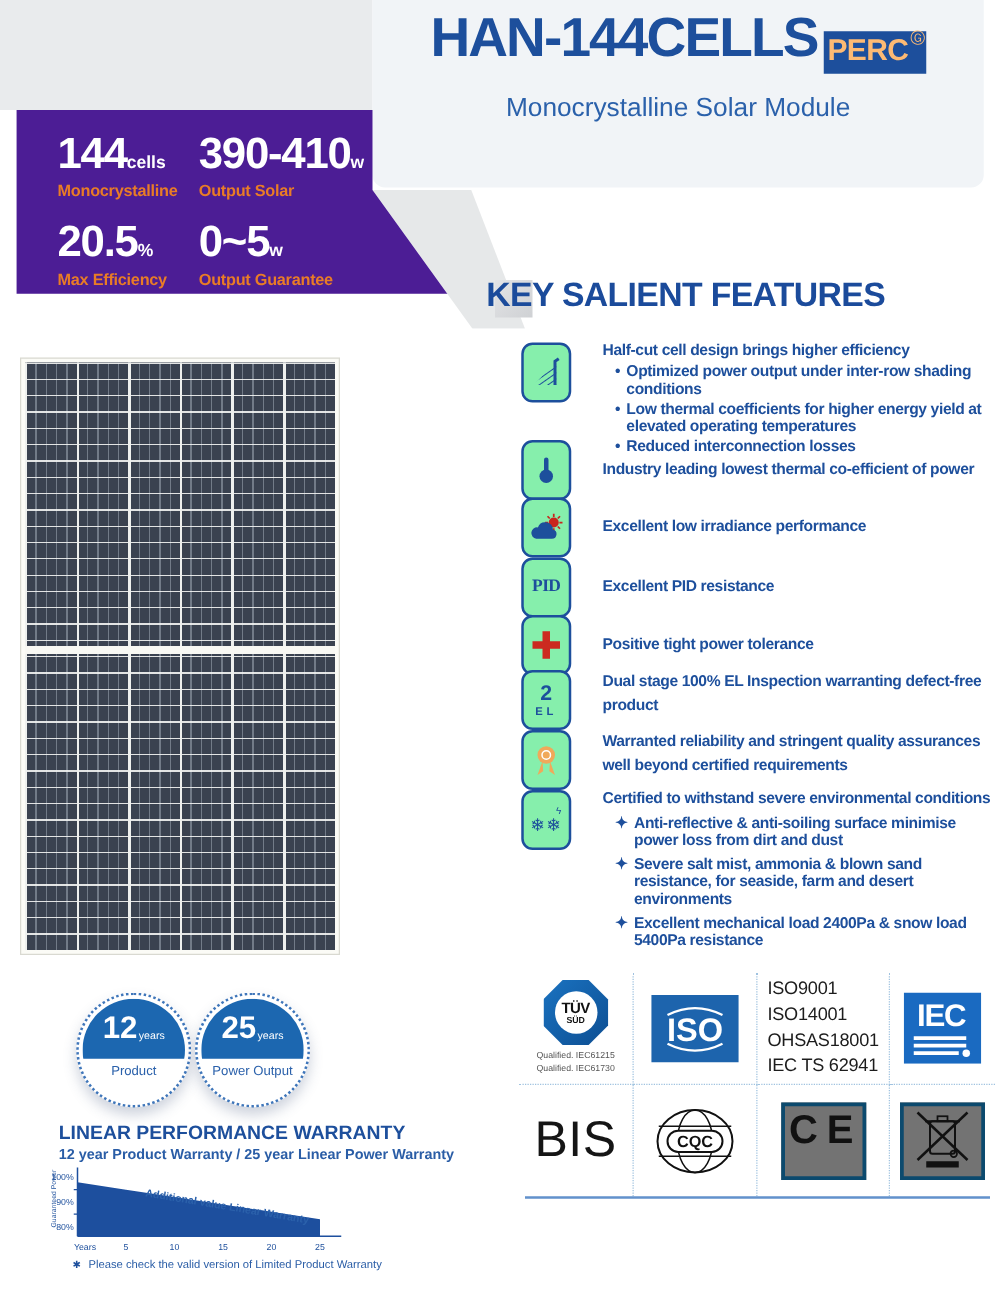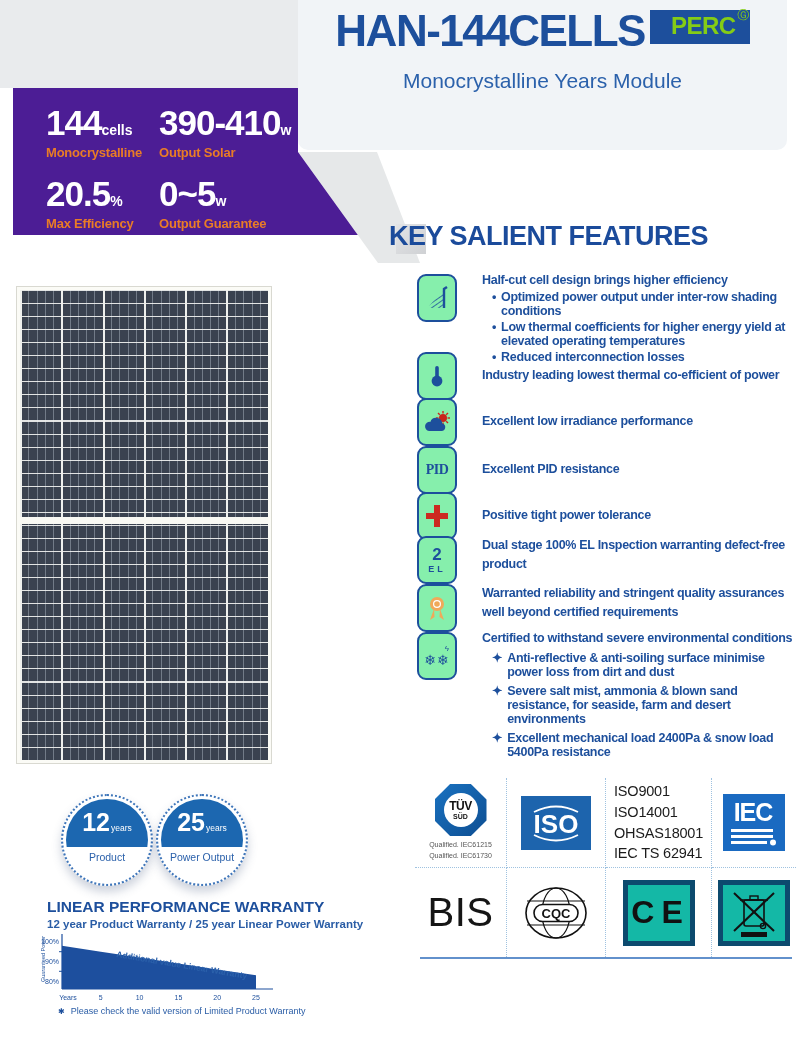--- a/index.html
+++ b/index.html
@@ -7,22 +7,22 @@
         font-family:"Liberation Sans",sans-serif;}
 
   
   .gray-topleft{position:absolute;left:0;top:0;width:298px;height:88px;background:#e9ebed;}
   .gray-wedge{position:absolute;left:298px;top:152px;width:132px;height:111px;background:#e6e8e9;
               clip-path:polygon(0 0,79px 0,122px 111px,80px 111px);}
   .title-card{position:absolute;left:298px;top:0;width:489px;height:150px;background:#f1f4f7;
               border-radius:0 0 10px 10px;text-align:center;}
   .title-row{display:flex;align-items:flex-start;justify-content:center;margin-top:9px;}
   .brand-title{font-size:44px;font-weight:bold;color:#1d4f9c;letter-spacing:-1.5px;line-height:1;}
-  .perc-badge{position:relative;display:inline-block;background:#1d4f9c;color:#84cc16;font-weight:bold;
-              font-size:24px;line-height:1;padding:4px 14px 6px 21px;margin-left:5px;margin-top:1px;letter-spacing:-0.5px;}
+  .perc-badge{position:relative;display:inline-block;background:#1d4f9c;color:#fdba74;font-weight:bold;
+              font-size:24px;line-height:1;padding:4px 14px 6px 3px;margin-left:5px;margin-top:16px;letter-spacing:-0.5px;}
   .perc-symbol{position:absolute;right:1px;top:-1px;font-size:12px;font-weight:normal;}
   .subtitle{margin-top:16px;font-size:21px;color:#2b61ab;}
 
   
   .spec-banner{position:absolute;left:13px;top:88px;width:365px;height:147px;background:#4c1d95;
                clip-path:polygon(0 0,285px 0,285px 64px,365px 175px,0 175px);}
   .spec-item{position:absolute;}
   .spec-value{font-size:35px;font-weight:bold;color:#fff;line-height:1;letter-spacing:-1px;}
   .spec-unit{font-size:14px;font-weight:bold;color:#fff;}
   .spec-label{display:block;font-size:13px;font-weight:bold;color:#e97c26;margin-top:5px;letter-spacing:-0.2px;}
@@ -78,21 +78,21 @@
   .snow-bolt{font-size:8px;color:#1d4f9c;line-height:1;align-self:flex-end;margin-right:6px;}
 
   
   .certs{position:absolute;left:415px;top:778px;width:381px;height:179px;display:grid;
          grid-template-columns:92px 99px 106px 84px;grid-template-rows:90px 89px;}
   .cert{display:flex;align-items:center;justify-content:center;flex-direction:column;}
   .cb-r{border-right:1px dotted #9fc2e0;} .cb-b{border-bottom:1px dotted #9fc2e0;}
   .std-lines{align-items:flex-start;padding-left:8px;justify-content:center;}
   .std-line{font-size:14.5px;color:#1c1c1c;line-height:1.42;letter-spacing:-0.2px;}
   .bis-text{font-size:40px;color:#151515;font-weight:normal;letter-spacing:0.5px;}
-  .ce-box,.weee-box{width:62px;height:56px;border:5px solid #0c4a6e;display:flex;align-items:center;justify-content:center;background:#14b8a6;}
+  .ce-box,.weee-box{width:62px;height:56px;border:3px solid #0c4a6e;display:flex;justify-content:center;background:#737373;}
   .ce-text{font-size:32px;font-weight:bold;color:#111;letter-spacing:7px;margin-left:4px;}
   .tuv-oct{width:52px;height:52px;background:linear-gradient(135deg,#1a72c0,#0d4e92);
            clip-path:polygon(30% 0,70% 0,100% 30%,100% 70%,70% 100%,30% 100%,0 70%,0 30%);
            display:flex;align-items:center;justify-content:center;}
   .tuv-core{width:34px;height:34px;background:#fff;border-radius:50%;display:flex;flex-direction:column;
             align-items:center;justify-content:center;}
   .tuv-top{font-size:12px;font-weight:bold;color:#111;line-height:1;letter-spacing:-0.5px;}
   .tuv-sud{font-size:7px;font-weight:bold;color:#111;line-height:1;margin-top:1px;}
   .tuv-qualified{margin-top:4px;font-size:7px;color:#555;line-height:1.5;text-align:left;}
   .divider{position:absolute;left:420px;top:957px;width:372px;height:2px;background:#6291cc;}
@@ -106,21 +106,21 @@
   <div class="gray-wedge"></div>
 
   <div class="title-card">
     <div class="title-row">
       <span class="brand-title">HAN-144CELLS</span>
       <span class="perc-badge">
         <span>PERC</span>
         <span class="perc-symbol">Ⓖ</span>
       </span>
     </div>
-    <div class="subtitle">Monocrystalline Years Module</div>
+    <div class="subtitle">Monocrystalline Solar Module</div>
   </div>
 
   <div class="spec-banner">
     <div class="spec-item sp1">
       <span class="spec-value">144</span><span class="spec-unit">cells</span>
       <span class="spec-label">Monocrystalline</span>
     </div>
     <div class="spec-item sp2">
       <span class="spec-value">390-410</span><span class="spec-unit">w</span>
       <span class="spec-label">Output Solar</span>

